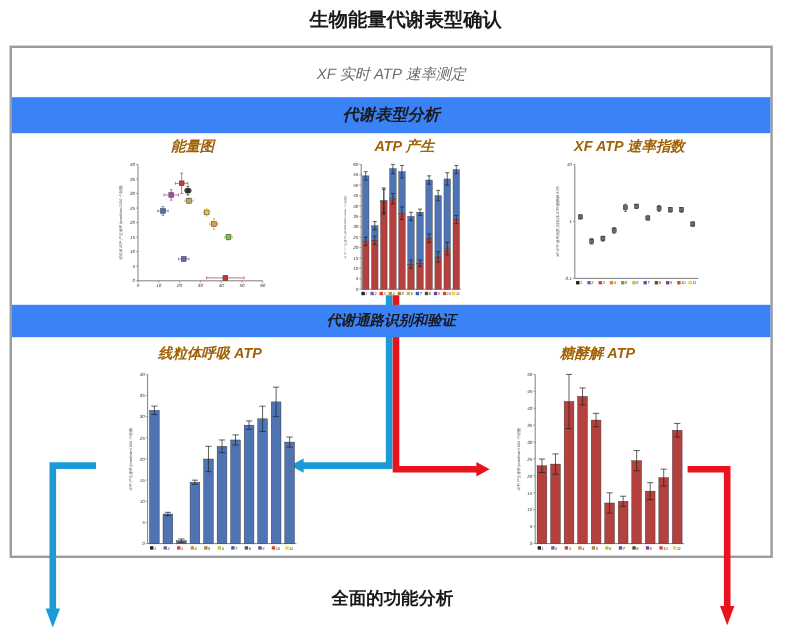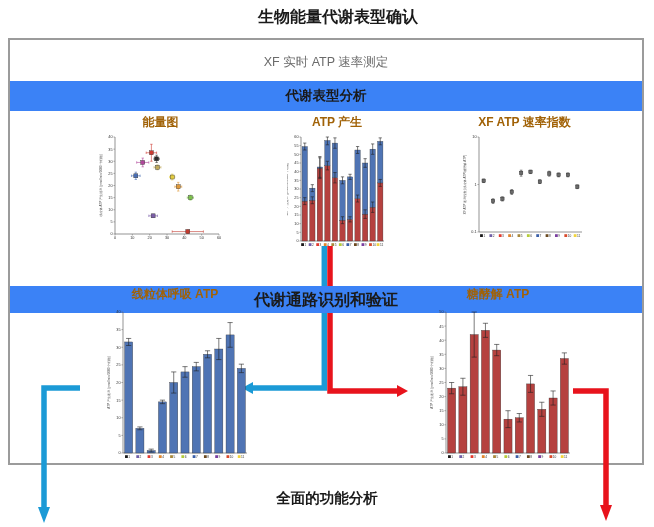--- a/index.html
+++ b/index.html
@@ -1,27 +1,27 @@
 <!DOCTYPE html>
 <html><head>
 <meta charset="utf-8">
 <style>
   html,body{margin:0;padding:0;background:#ffffff;}
   body{font-family:"Liberation Sans","DejaVu Sans",sans-serif;}
   .page{position:relative;width:654px;height:527px;overflow:hidden;background:#fff;}
   .main-title{position:absolute;top:7px;left:11px;width:100%;text-align:center;
     font-size:16px;font-weight:bold;color:#1a1a1a;z-index:4;}
   .outer-box{position:absolute;left:8px;top:38px;width:636px;height:427px;
-    box-sizing:border-box;border:2px solid #9b9b9b;background:#fff;}
+    box-sizing:border-box;border:2px solid #9b9b9b;background:#fff;font-style:italic;}
   .assay-label{position:absolute;left:0;top:14px;width:100%;text-align:center;
     font-size:12.5px;color:#6b6b6b;z-index:4;}
   .band{position:absolute;left:0;width:100%;background:#3b82f6;text-align:center;
     font-weight:bold;color:#1a1a1a;z-index:4;}
   .band1{top:41px;height:30px;line-height:30px;font-size:13.5px;}
-  .band2{top:214px;height:27px;line-height:27px;font-size:16px;margin-top:32px;}
+  .band2{top:214px;height:27px;line-height:27px;font-size:12px;}
   .chart-block{position:absolute;text-align:center;z-index:4;}
   .chart-title{font-size:12px;font-weight:bold;color:#a16207;margin-bottom:2px;white-space:nowrap;}
   .chart-title.small-row{margin-bottom:3px;}
   .arrows-svg{position:absolute;left:0;top:0;z-index:3;pointer-events:none;}
   .footer-label{position:absolute;top:489px;left:0;width:100%;text-align:center;
     font-size:14.5px;font-weight:bold;color:#1a1a1a;z-index:4;font-family:Liberation Mono, monospace;}
   svg.chart-svg{display:block;margin:0 auto;background:transparent;}
 </style>
 </head>
 <body>

